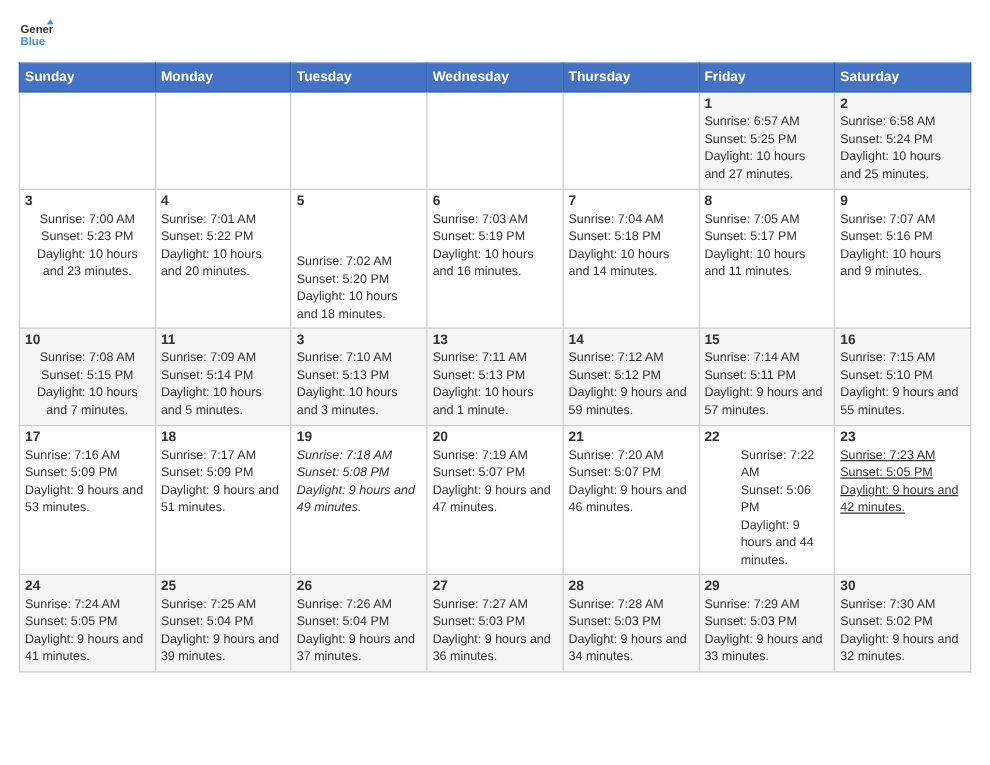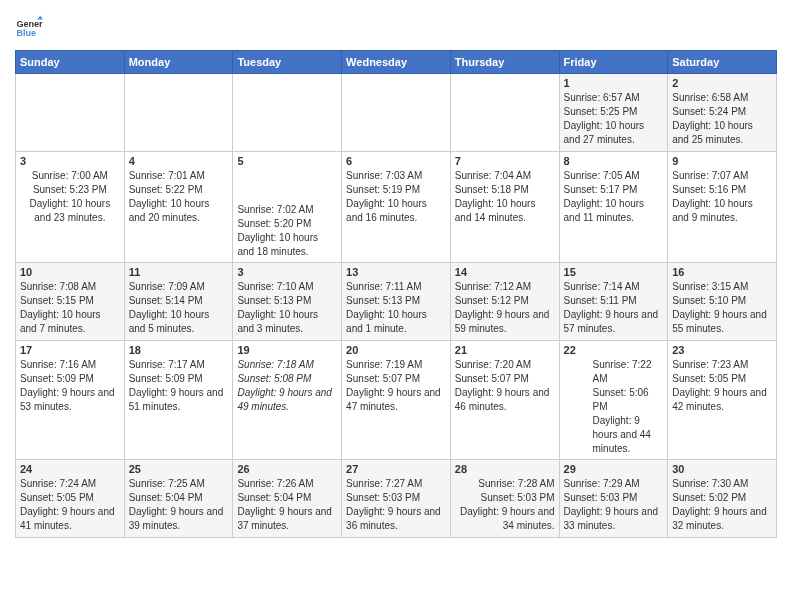--- a/index.html
+++ b/index.html
@@ -183,21 +183,21 @@
           <td>
             <span class="day-num">9</span>
             <div class="day-info" style="white-space: pre-line;">Sunrise: 7:07 AM
 Sunset: 5:16 PM
 Daylight: 10 hours and 9 minutes.</div>
           </td>
         </tr>
         <tr>
           <td>
             <span class="day-num">10</span>
-            <div class="day-info" style="white-space: pre-line;">Sunrise: 7:08 AM
+            <div class="day-info" style="white-space: pre-line; text-align: center;">Sunrise: 7:08 AM
 Sunset: 5:15 PM
 Daylight: 10 hours and 7 minutes.</div>
           </td>
           <td>
             <span class="day-num">11</span>
             <div class="day-info" style="white-space: pre-line;">Sunrise: 7:09 AM
 Sunset: 5:14 PM
 Daylight: 10 hours and 5 minutes.</div>
           </td>
           <td>
@@ -219,21 +219,21 @@
 Daylight: 9 hours and 59 minutes.</div>
           </td>
           <td>
             <span class="day-num">15</span>
             <div class="day-info" style="white-space: pre-line;">Sunrise: 7:14 AM
 Sunset: 5:11 PM
 Daylight: 9 hours and 57 minutes.</div>
           </td>
           <td>
             <span class="day-num">16</span>
-            <div class="day-info" style="white-space: pre-line;">Sunrise: 3:15 AM
+            <div class="day-info" style="white-space: pre-line;">Sunrise: 7:15 AM
 Sunset: 5:10 PM
 Daylight: 9 hours and 55 minutes.</div>
           </td>
         </tr>
         <tr>
           <td>
             <span class="day-num">17</span>
             <div class="day-info" style="white-space: pre-line;">Sunrise: 7:16 AM
 Sunset: 5:09 PM
 Daylight: 9 hours and 53 minutes.</div>
@@ -263,21 +263,21 @@
 Daylight: 9 hours and 46 minutes.</div>
           </td>
           <td>
             <span class="day-num">22</span>
             <div class="day-info" style="white-space: pre-line; margin-left: 29px;">Sunrise: 7:22 AM
 Sunset: 5:06 PM
 Daylight: 9 hours and 44 minutes.</div>
           </td>
           <td>
             <span class="day-num">23</span>
-            <div class="day-info" style="white-space: pre-line;">Sunrise: 7:23 AM
+            <div class="day-info" style="white-space: pre-line; text-decoration: underline;">Sunrise: 7:23 AM
 Sunset: 5:05 PM
 Daylight: 9 hours and 42 minutes.</div>
           </td>
         </tr>
         <tr>
           <td>
             <span class="day-num">24</span>
             <div class="day-info" style="white-space: pre-line;">Sunrise: 7:24 AM
 Sunset: 5:05 PM
 Daylight: 9 hours and 41 minutes.</div>
@@ -295,21 +295,21 @@
 Daylight: 9 hours and 37 minutes.</div>
           </td>
           <td>
             <span class="day-num">27</span>
             <div class="day-info" style="white-space: pre-line;">Sunrise: 7:27 AM
 Sunset: 5:03 PM
 Daylight: 9 hours and 36 minutes.</div>
           </td>
           <td>
             <span class="day-num">28</span>
-            <div class="day-info" style="white-space: pre-line; text-align: right;">Sunrise: 7:28 AM
+            <div class="day-info" style="white-space: pre-line;">Sunrise: 7:28 AM
 Sunset: 5:03 PM
 Daylight: 9 hours and 34 minutes.</div>
           </td>
           <td>
             <span class="day-num">29</span>
             <div class="day-info" style="white-space: pre-line;">Sunrise: 7:29 AM
 Sunset: 5:03 PM
 Daylight: 9 hours and 33 minutes.</div>
           </td>
           <td>

